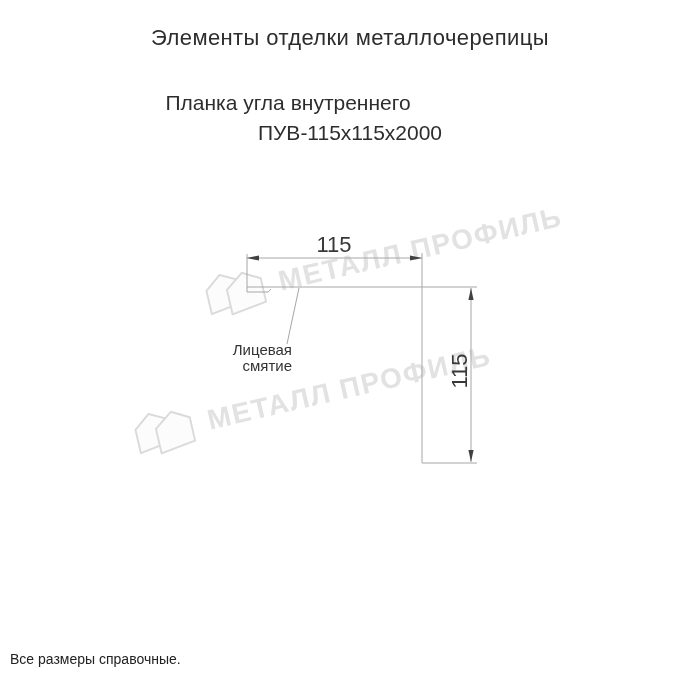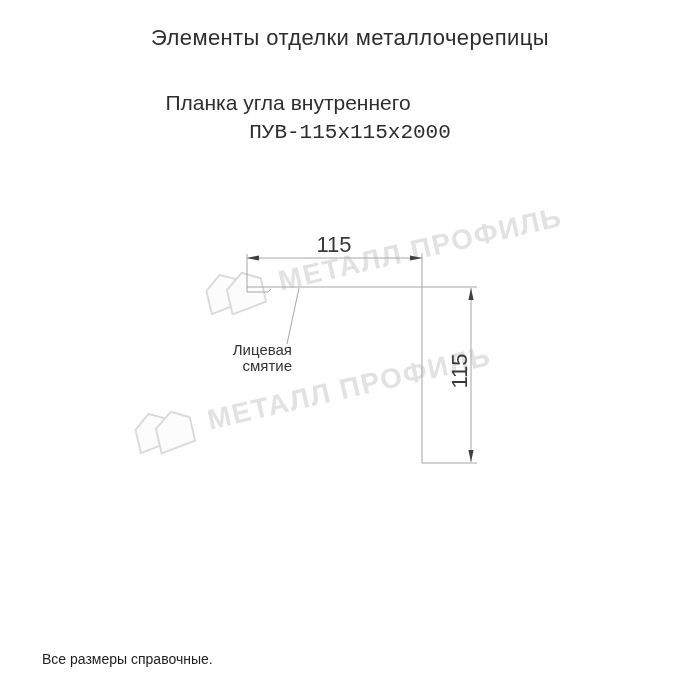--- a/index.html
+++ b/index.html
@@ -42,21 +42,20 @@
     font-size: 21px;
     color: #2d2d2d;
   }
   .product-code {
     position: absolute;
     left: 0;
     top: 121px;
     width: 700px;
     font-size: 21px;
     color: #2d2d2d;
-    font-family: Liberation Mono, monospace;
   }
 
   
   .watermark {
     position: absolute;
     display: flex;
     align-items: center;
     gap: 8px;
     height: 52px;
     transform: rotate(-13deg);
@@ -106,21 +105,20 @@
   }
 
   
   .footer {
     position: absolute;
     left: 10px;
     top: 650px;
     font-size: 14px;
     line-height: 18px;
     color: #222222;
-    margin-left: 32px;
   }
 </style>
 </head>
 <body>
 
 <div class="page">
 
   <div class="watermark wm-upper">
     <svg class="wm-logo" viewBox="0 0 70 50">
       <g fill="#fcfcfc" stroke="#dadada" stroke-width="2" stroke-linejoin="round">

